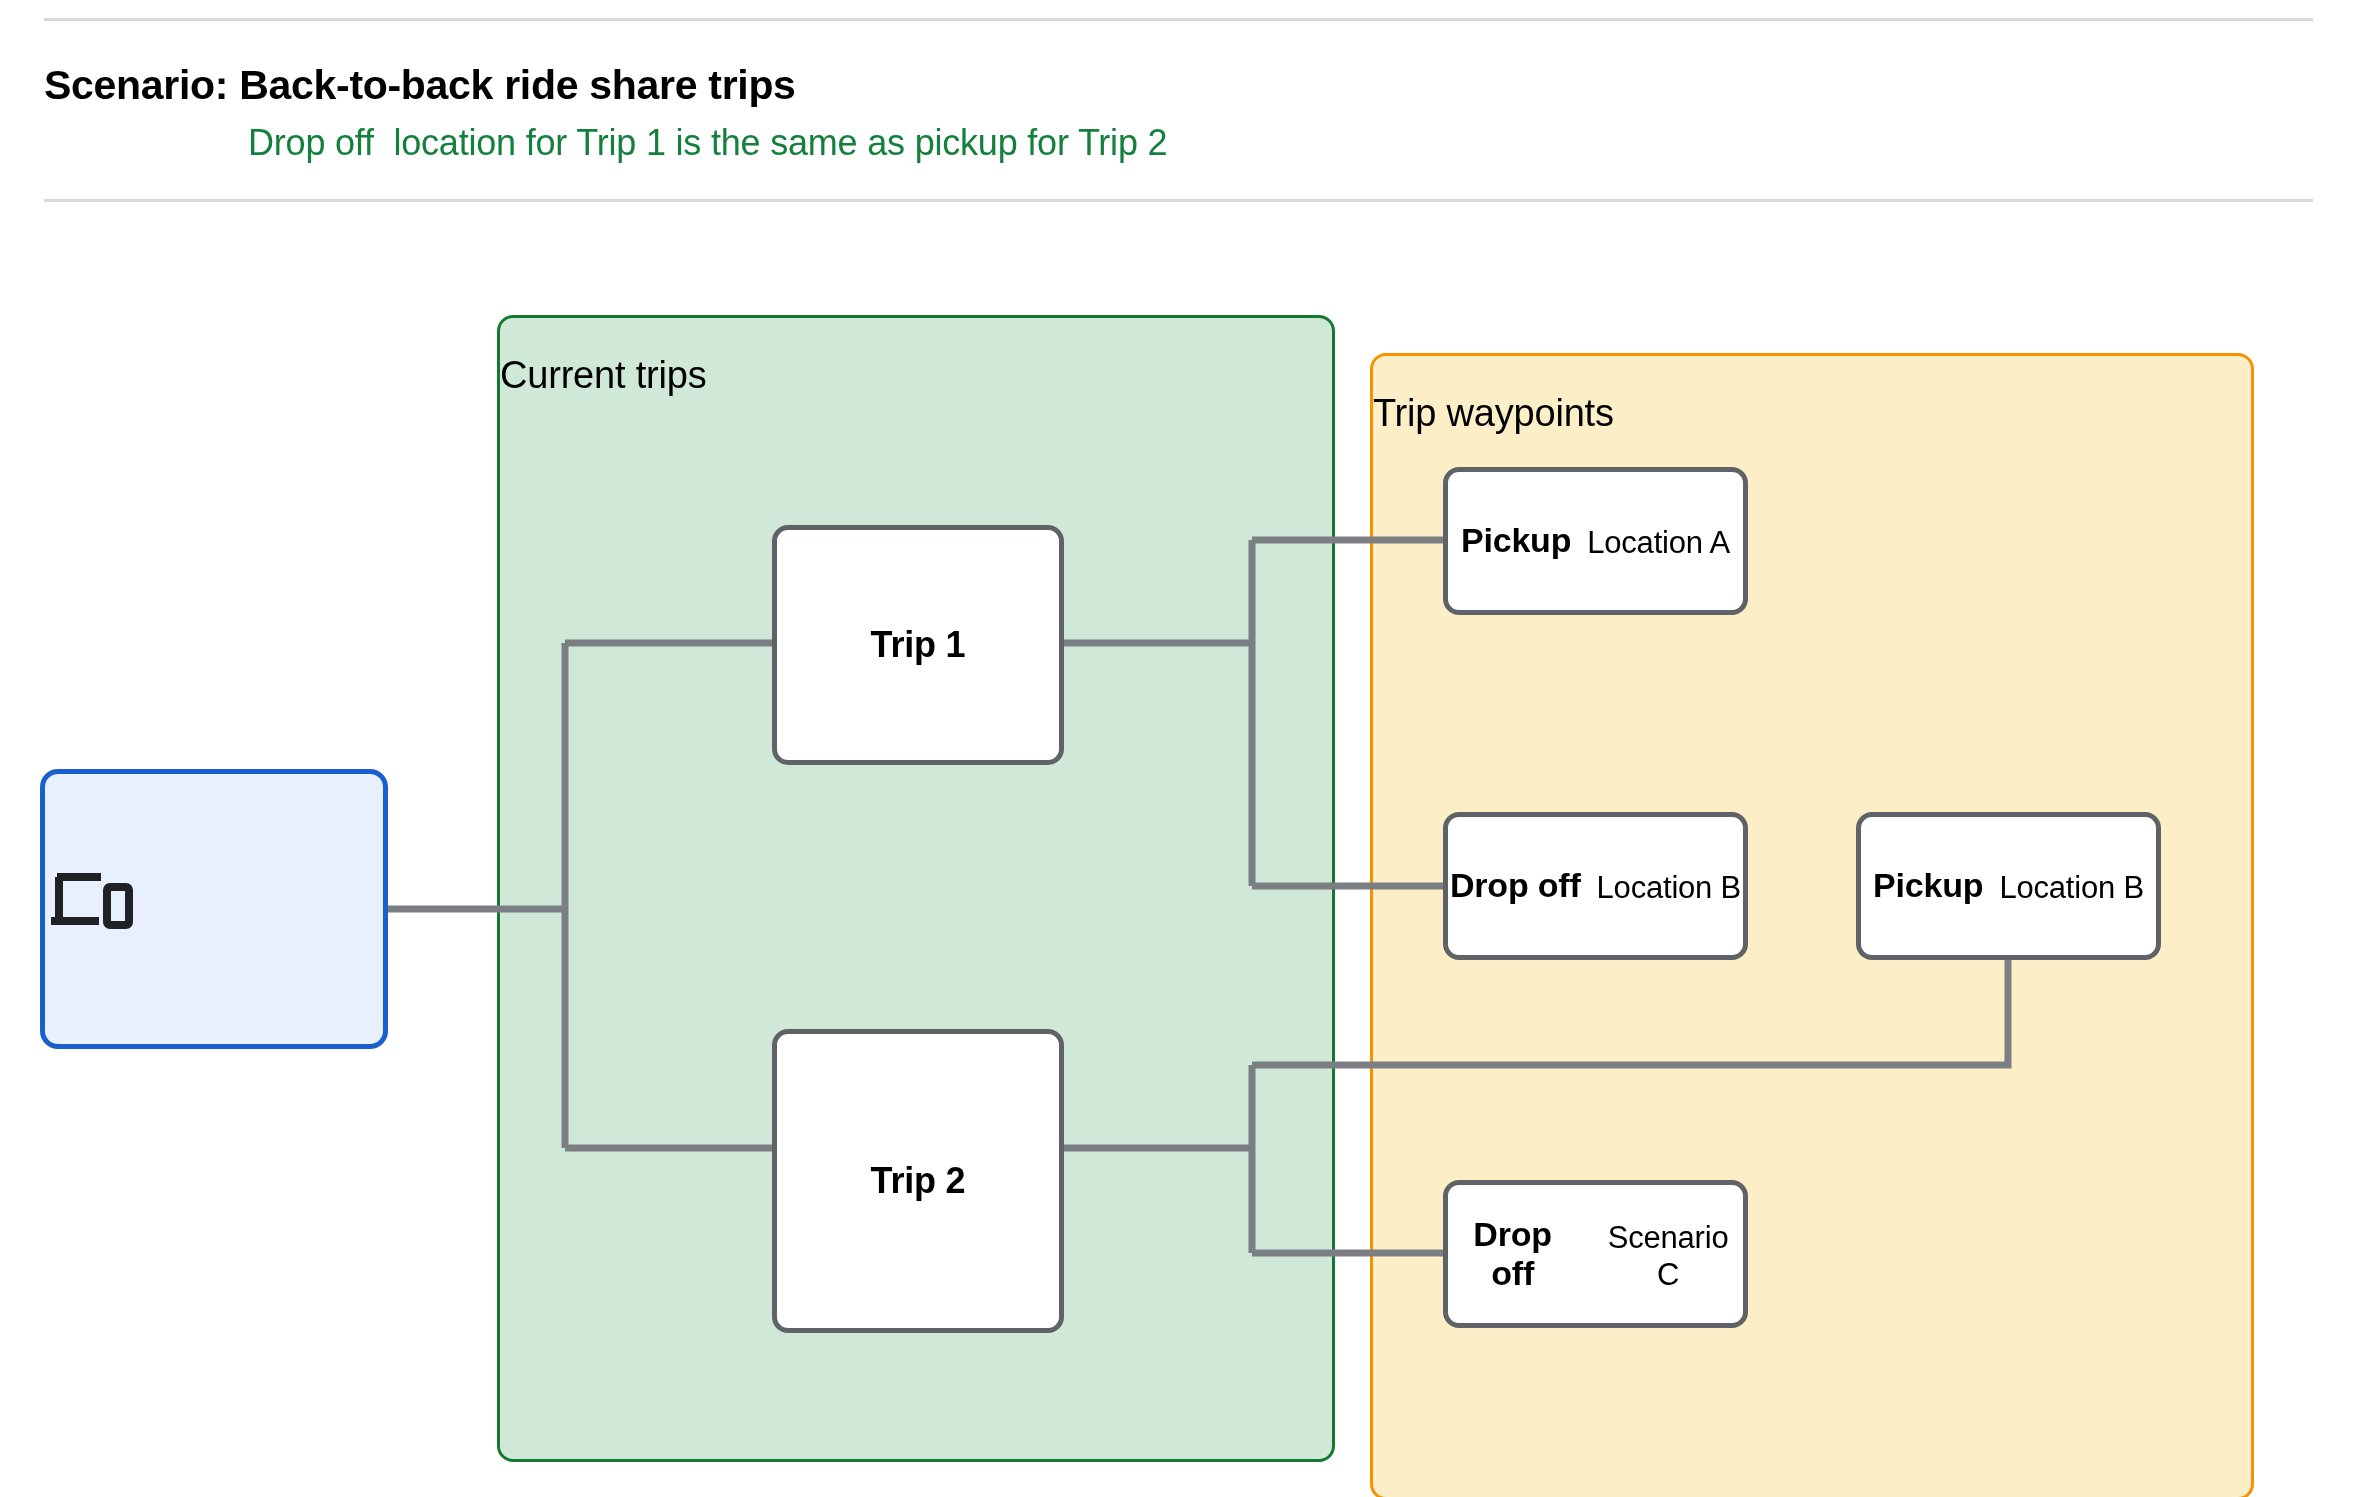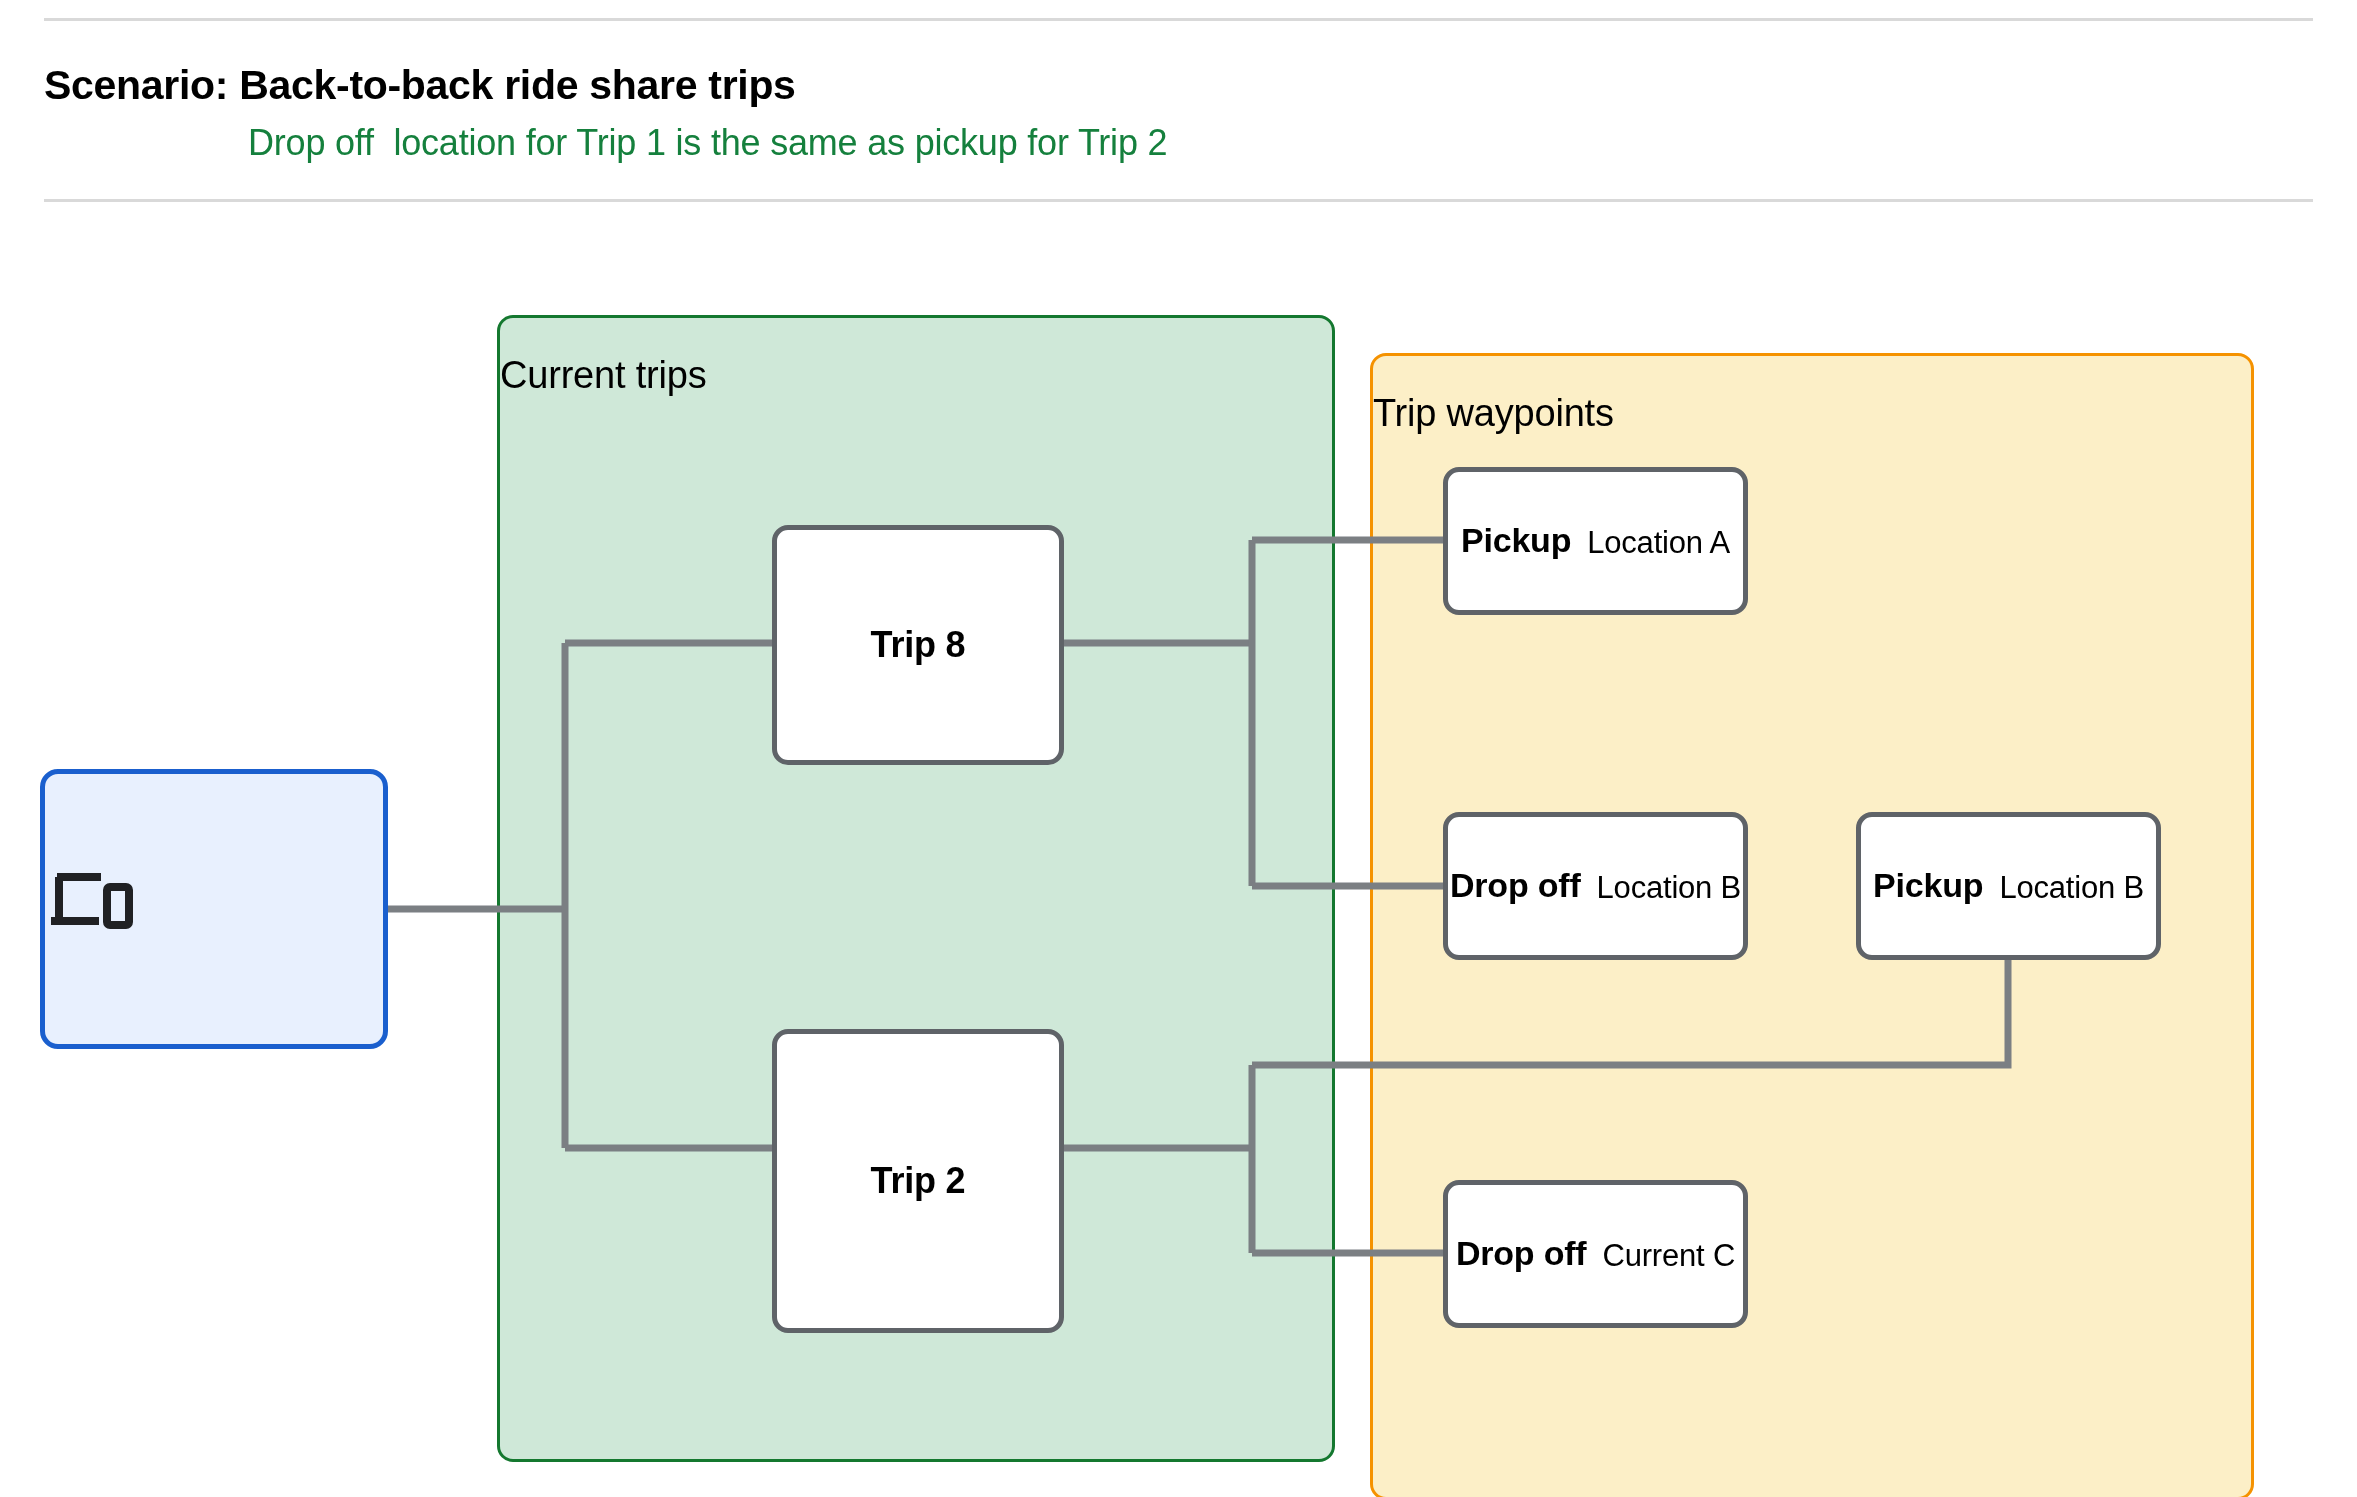--- a/index.html
+++ b/index.html
@@ -241,21 +241,21 @@
 
     <path d="M 12 6 L 56 6" stroke="#202124" stroke-width="8" fill="none" stroke-linecap="butt"></path>
     <path d="M 14 6 L 14 46" stroke="#202124" stroke-width="8" fill="none" stroke-linecap="butt"></path>
     <path d="M 6 50 L 54 50" stroke="#202124" stroke-width="8" fill="none" stroke-linecap="butt"></path>
 
     <rect x="62" y="16" width="22" height="38" rx="3" fill="none" stroke="#202124" stroke-width="8"></rect>
   </svg>
 </div>
 
 <div class="node" id="node-trip-1">
-  <div class="node-title">Trip 8</div>
+  <div class="node-title">Trip 1</div>
 </div>
 
 <div class="node" id="node-trip-2">
   <div class="node-title">Trip 2</div>
 </div>
 
 <div class="node" id="node-pickup-a">
   <div class="node-title">Pickup</div>
   <div class="node-sub">Location A</div>
 </div>
@@ -265,14 +265,14 @@
   <div class="node-sub">Location B</div>
 </div>
 
 <div class="node" id="node-pickup-b">
   <div class="node-title">Pickup</div>
   <div class="node-sub">Location B</div>
 </div>
 
 <div class="node" id="node-dropoff-c">
   <div class="node-title">Drop off</div>
-  <div class="node-sub">Current C</div>
+  <div class="node-sub">Scenario C</div>
 </div>
 
 </body></html>

